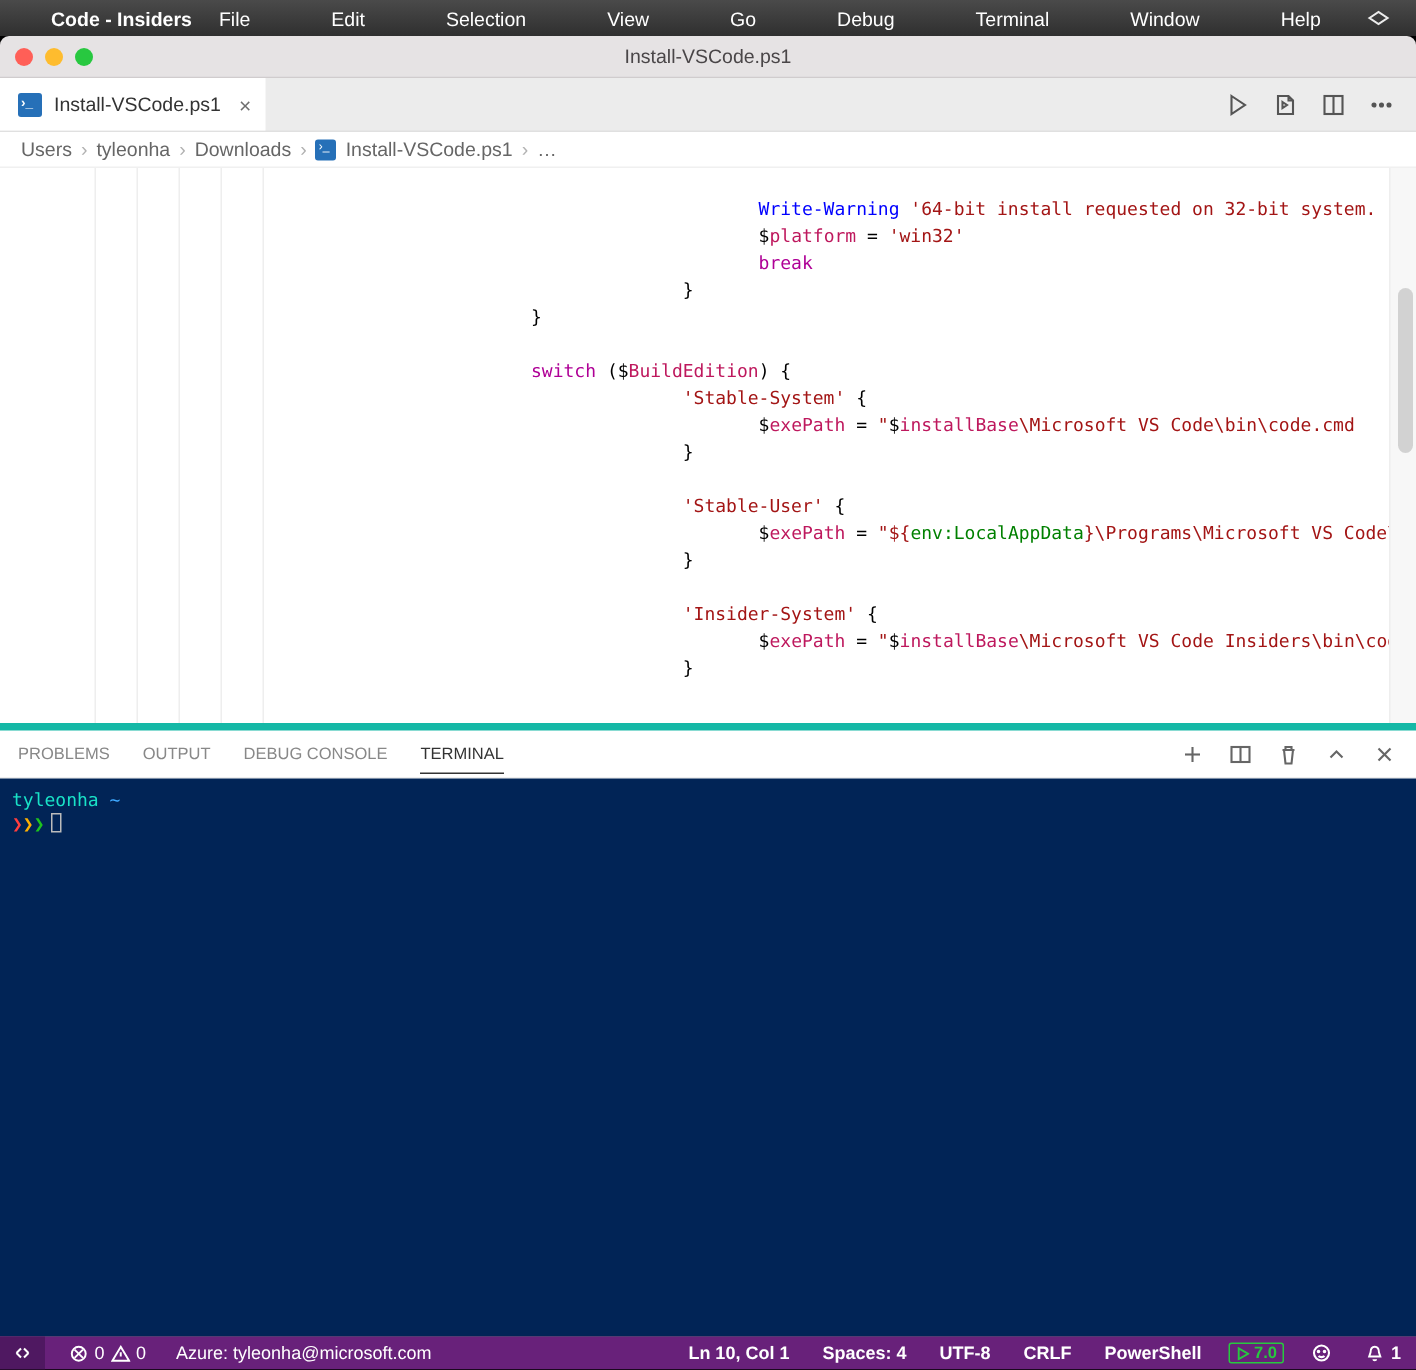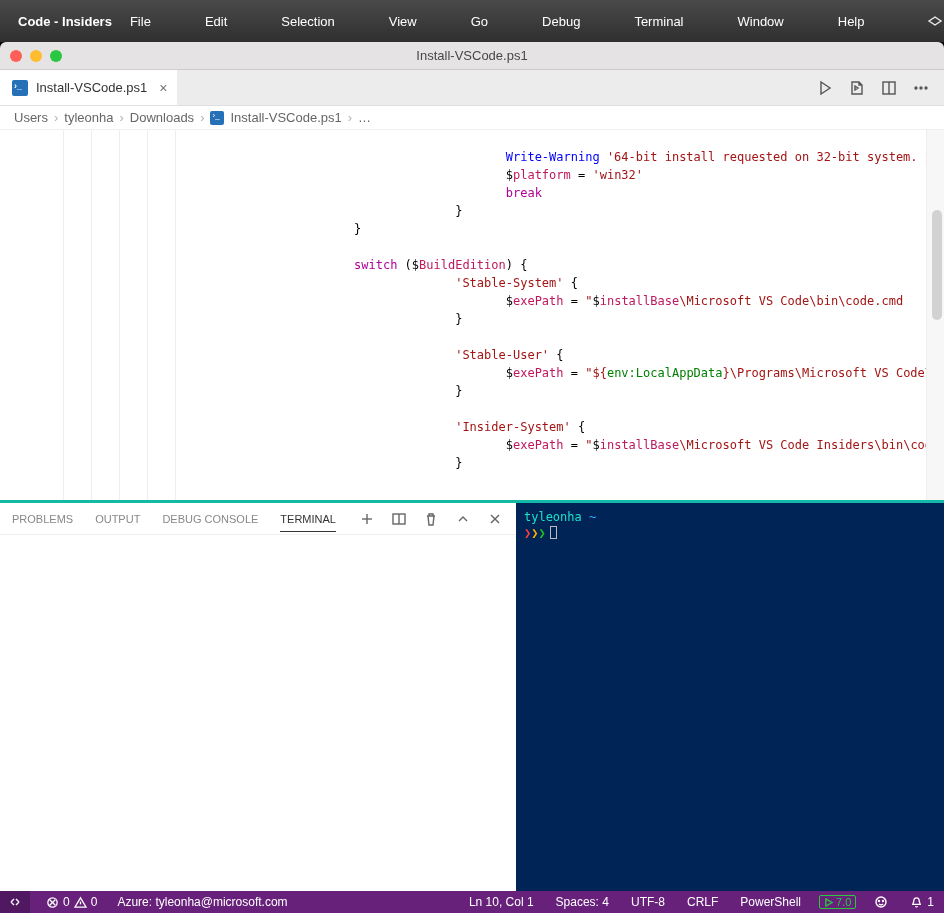--- a/index.html
+++ b/index.html
@@ -1,18 +1,18 @@
 <!DOCTYPE html>
 <html><head>
 <meta charset="utf-8">
 <style>
   * { box-sizing: border-box; margin: 0; padding: 0; }
   body { font-family: -apple-system, BlinkMacSystemFont, "Segoe UI", sans-serif; width: 944px; height: 913px; overflow: hidden; background: #000; display: flex; flex-direction: column; }
   
-  .mac-menubar { height: 42px; background: linear-gradient(#4a4a4a,#2f2f2f); color: #fff; display: flex; align-items: center; font-size: 13px; padding: 0 0; gap: 18px; }
+  .mac-menubar { height: 24px; background: linear-gradient(#4a4a4a,#2f2f2f); color: #fff; display: flex; align-items: center; font-size: 13px; padding: 0 16px; gap: 18px; }
   .mac-menubar .apple { font-size: 14px; }
   .mac-menubar .appname { font-weight: 700; }
   .mac-menubar .right { margin-left: auto; opacity: .9; }
   
   .titlebar { height: 28px; background: #e6e3e4; display: flex; align-items: center; border-top-left-radius: 6px; border-top-right-radius: 6px; border-bottom: 1px solid #d0cccd; position: relative; }
   .traffic { display: flex; gap: 8px; padding-left: 10px; }
   .tl { width: 12px; height: 12px; border-radius: 50%; }
   .tl.red { background: #ff5f57; }
   .tl.yellow { background: #febc2e; }
   .tl.green { background: #28c840; }
@@ -43,36 +43,36 @@
   .indent-guides { position: absolute; left: 63px; top: 0; bottom: 0; pointer-events: none; }
   .ig { position: absolute; top: 0; bottom: 0; width: 1px; background: #eee; }
   
   .k-call { color: #0000ff; }
   .k-str  { color: #a31515; }
   .k-var  { color: #be185d; }
   .k-punc { color: #000; }
   .k-kw   { color: #af0096; }
   .k-param{ color: #008000; }
   
-  .panel { background: #fff; border-top: 3px solid #14b8a6; display: flex; flex-direction: row; flex: 1; }
+  .panel { background: #fff; border-top: 5px solid #14b8a6; display: flex; flex-direction: column; flex: 1; }
   .panel-tabs { display: flex; align-items: center; height: 32px; padding: 0 12px; font-size: 11px; color: #888; gap: 22px; border-bottom: 1px solid #eee; }
   .panel-tabs .ptab.active { color: #333; border-bottom: 1px solid #333; padding-bottom: 6px; margin-bottom: -7px; }
   .panel-tabs .right { margin-left: auto; display: flex; align-items: center; gap: 14px; color: #666; }
   .term-select { font-size: 12px; border: 1px solid #ccc; border-radius: 2px; padding: 1px 4px; max-width: 160px; background: #fff; }
   .terminal { flex: 1; background: #012456; color: #e5e5e5; font-family: Menlo, Monaco, monospace; font-size: 12px; padding: 6px 8px; line-height: 16px; }
   .terminal .user { color: #19e2c7; }
   .terminal .tilde { color: #3fa9ff; }
   .terminal .p1 { color: #ff3e3e; }
   .terminal .p2 { color: #ffb000; }
   .terminal .p3 { color: #1ec41e; }
   .terminal .cursor { display: inline-block; width: 7px; height: 13px; border: 1px solid #bbb; margin-left: 4px; vertical-align: -2px; }
   
   .status { height: 22px; background: #68217a; color: #fff; display: flex; align-items: center; font-size: 12px; padding: 0 6px; gap: 12px; }
   .status .seg { display: flex; align-items: center; gap: 4px; padding: 0 4px; }
-  .status .right { margin-left: auto; display: flex; align-items: center; gap: 14px; }
+  .status .right { margin-left: auto; display: flex; align-items: center; gap: 14px; font-weight: bold; }
   .status .play { border: 1px solid #27c93f; color: #27c93f; padding: 0 4px; border-radius: 2px; font-size: 11px; display: inline-flex; align-items: center; gap: 3px; }
   .remote-ind { background: #4f1861; height: 22px; display: flex; align-items: center; padding: 0 8px; margin-left: -6px; }
   
   svg { stroke: currentColor; fill: none; stroke-width: 1.4; }
 </style>
 </head>
 <body>
 
 <div class="mac-menubar">
   <span class="apple"></span>

